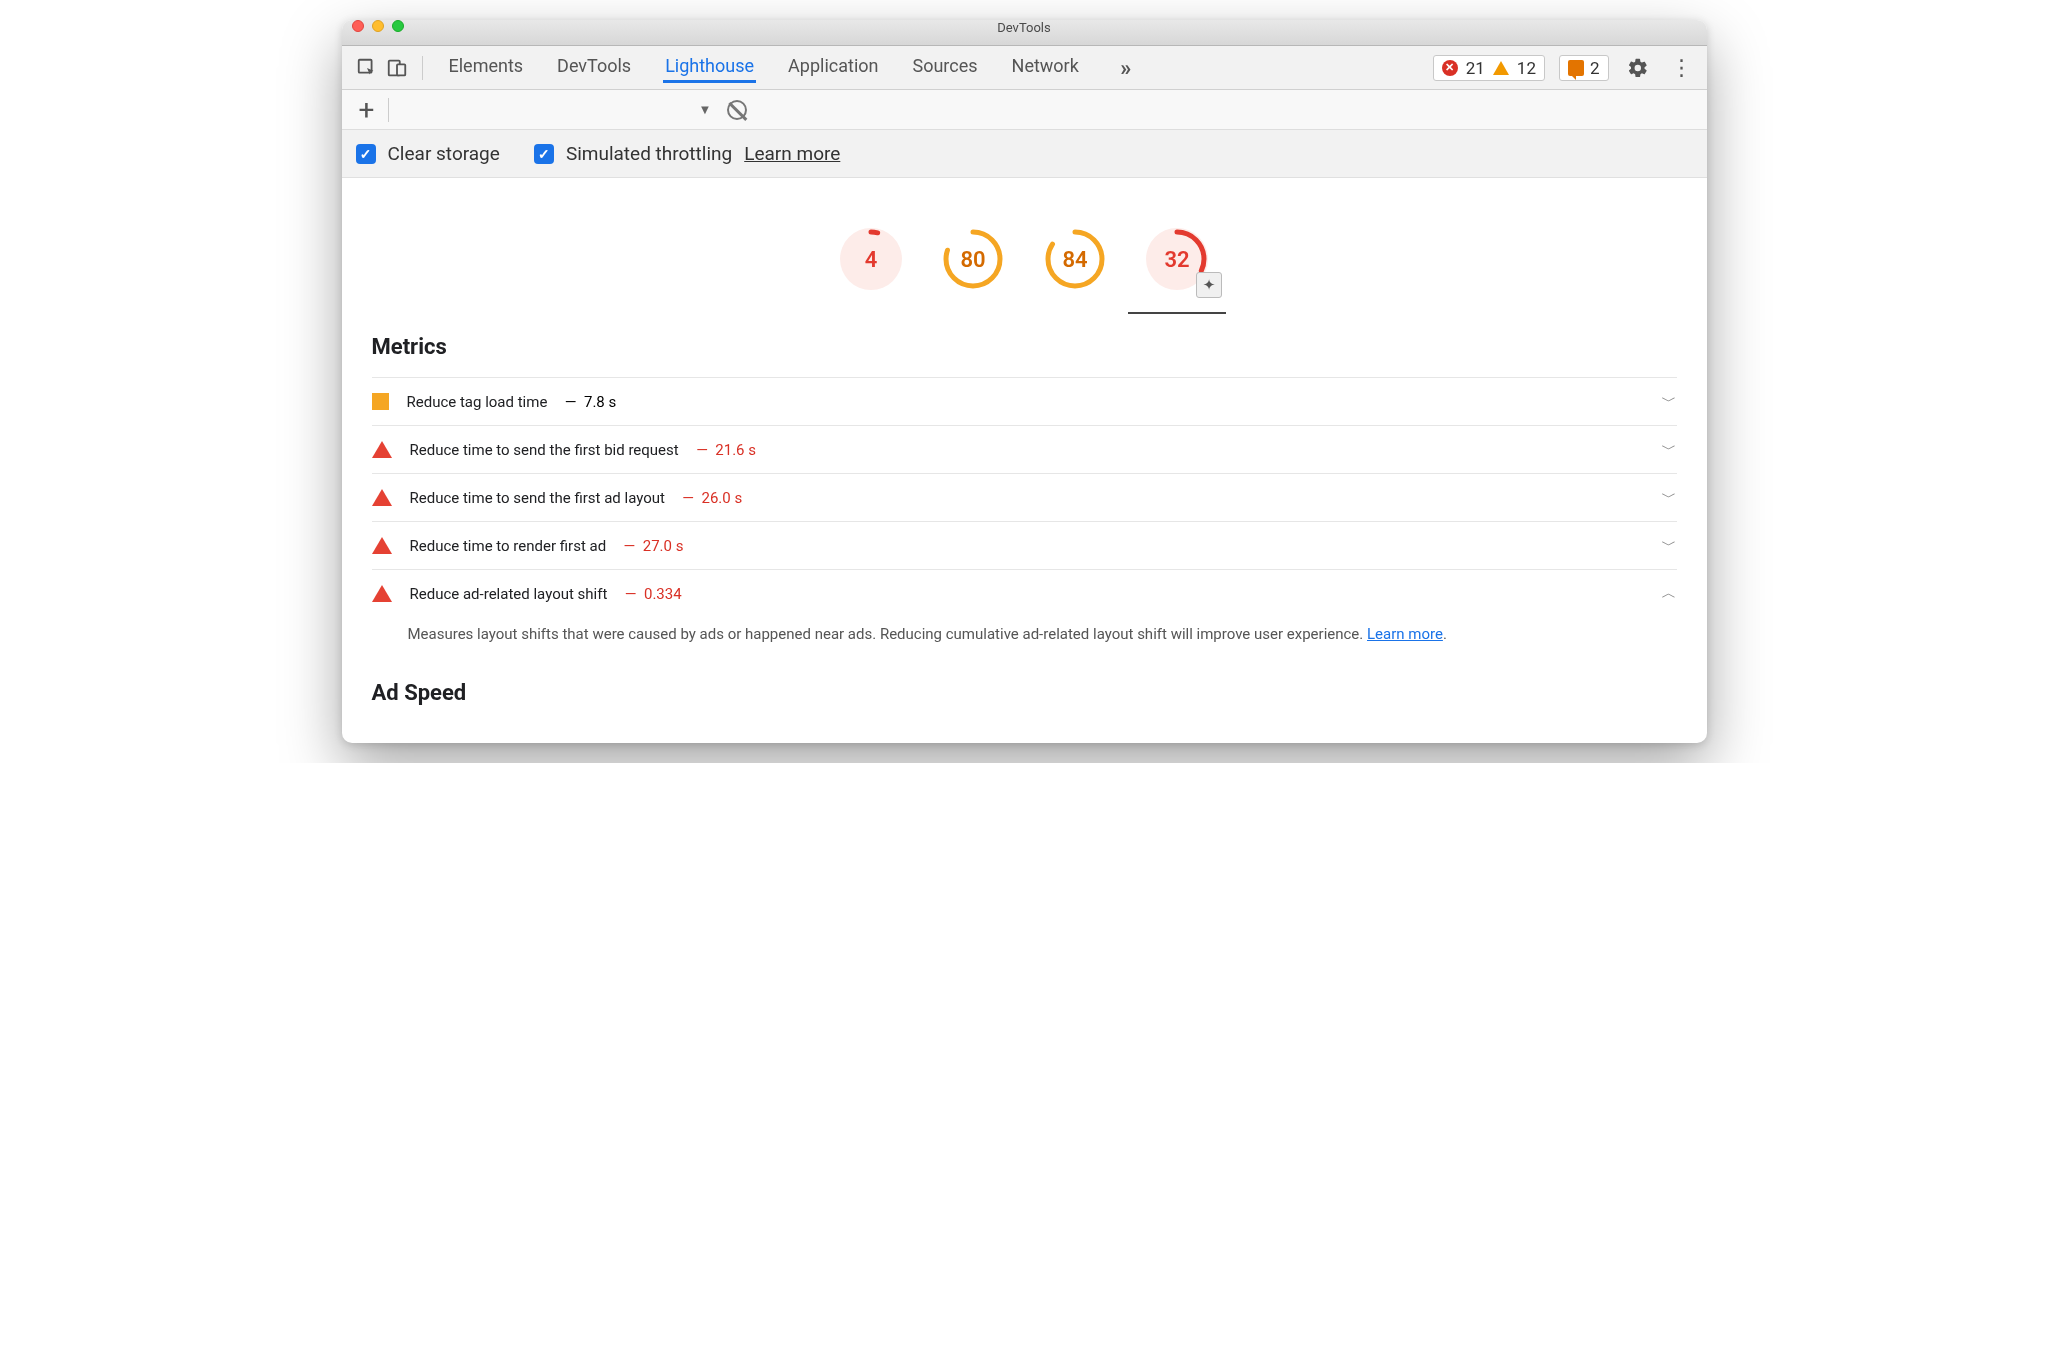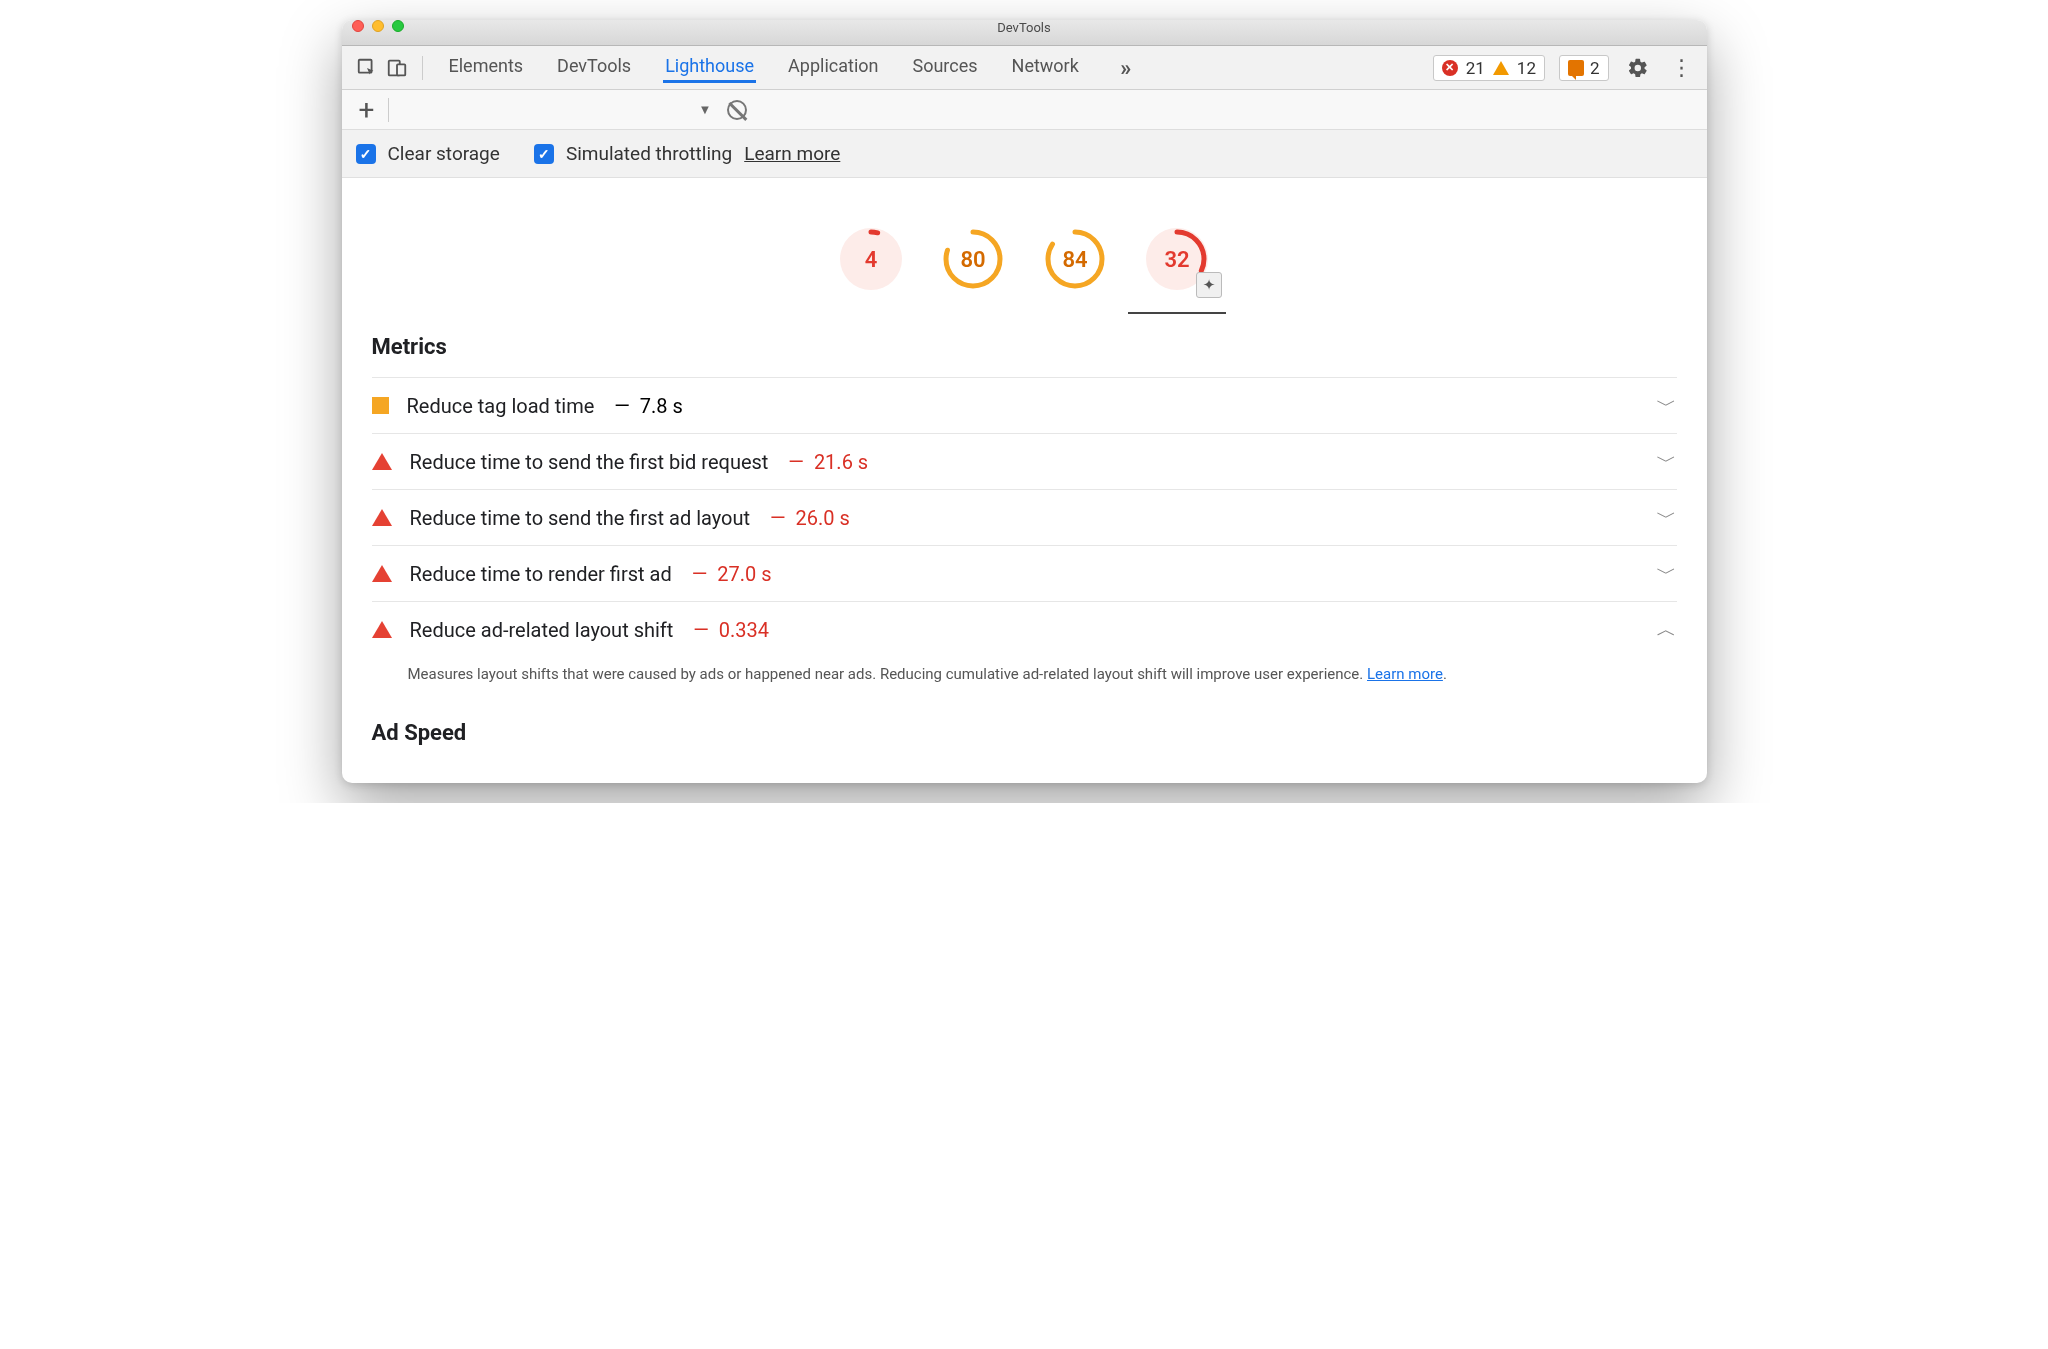--- a/index.html
+++ b/index.html
@@ -135,21 +135,21 @@
     padding: 0 30px;
   }
   .section h2 {
     font-size:22px; font-weight:700; margin: 14px 0 18px;
   }
   .audit {
     display:flex; align-items:center;
     padding: 14px 0;
     border-top:1px solid #e6e6e6;
     cursor:pointer;
-    font-size:20px;
+    font-size:15px;
   }
   .audit:last-of-type { border-bottom:1px solid #e6e6e6; }
   .status-sq { width:17px;height:17px;background:#f5a623;margin-right:18px;flex:none;}
   .status-tri { width:0;height:0;border-left:10px solid transparent;border-right:10px solid transparent;border-bottom:17px solid #e54133;margin-right:18px;flex:none;}
   .audit-title { color:#202124; }
   .audit-val { color:#d93025; margin-left:10px; font-weight:400;}
   .audit-val.orange { color:#000000; }
   .chevron { margin-left:auto; color:#888; }
   .desc {
     padding: 6px 0 20px 36px;

